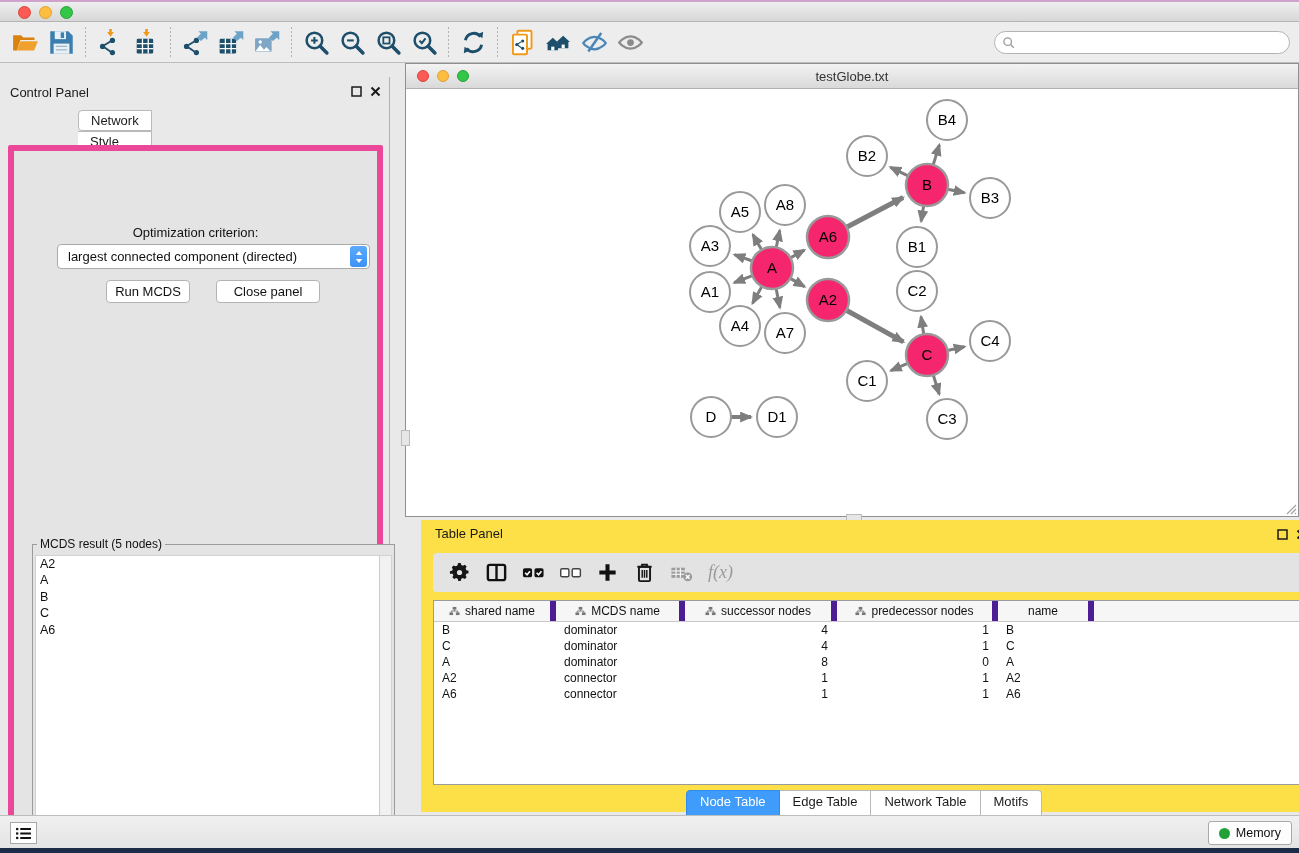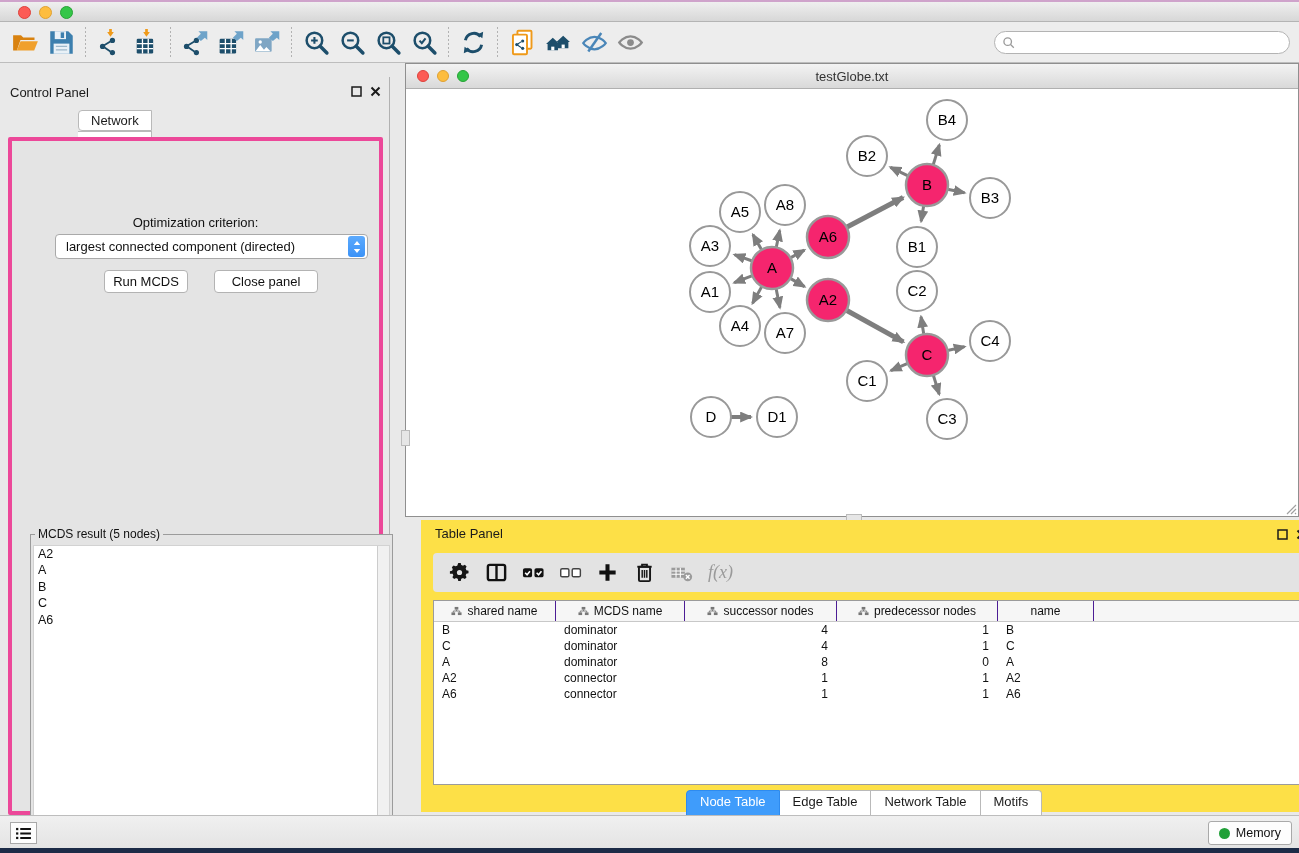--- a/index.html
+++ b/index.html
@@ -37,22 +37,22 @@
     background:#e9e9e9; border-right:1px solid #b1b1b1;margin-top:14px; }
   .cp-title { position:absolute; left:10px; top:8px; font-size:13px; color:#1b1b1b; }
   .win-btns { position:absolute; right:8px; top:9px; display:flex; gap:8px; align-items:center; }
   .win-btns svg { width:11px; height:11px; }
   .cp-tabs { position:absolute; left:78px; top:33px; display:flex;flex-direction:column; }
   .cp-tab { height:21px; padding:0 12px; font-size:13px; line-height:20px; background:#fff;
     border:1px solid #b9b9b9; border-left:none; color:#1b1b1b; }
   .cp-tab:first-child { border-left:1px solid #b9b9b9; border-radius:4px 0 0 4px; }
   .cp-tab:last-child { border-radius:0 4px 4px 0; }
   .cp-tab.sel { background:#3f9cfb; border-color:#2e8bef; color:#fff; }
-  .cp-inner { position:absolute; left:8px; top:60px; width:375px; height:678px;
-    background:#e4e4e4; border:4px solid #ec4899; border-radius:2px; }
+  .cp-inner { position:absolute; left:8px; top:68px; width:375px; height:678px;
+    background:#e4e4e4; border:6px solid #ec4899; border-radius:2px; }
   .opt-label { position:absolute; left:0; right:0; top:74px; text-align:center; font-size:13px; color:#111; }
   .dropdown { position:absolute; left:43px; top:93px; width:313px; height:25px; background:#fff;
     border:1px solid #a9a9a9; border-radius:4px; display:flex; align-items:center; }
   .dropdown .dval { flex:1; font-size:13px; padding-left:10px; color:#111; white-space:nowrap; }
   .dd-step { width:17px; height:21px; margin-right:2px; border-radius:3px;
     background:linear-gradient(#5caafd,#3b92f7); display:flex; align-items:center; justify-content:center; }
   .cp-btn { position:absolute; top:129px; height:23px; background:#fff; border:1px solid #b3b3b3;
     border-radius:4px; font-size:13px; color:#111; text-align:center; line-height:21px; }
   .btn-run { left:92px; width:84px; }
   .btn-close { left:202px; width:104px; }
@@ -87,21 +87,21 @@
   .tp-toolbar { position:absolute; left:12px; top:33px; width:873px; height:39px;
     background:#e3e3e3; border-radius:4px; display:flex; align-items:center; padding-left:8px; }
   .tpbtn { width:37px; height:32px; display:flex; align-items:center; justify-content:center; flex:0 0 auto; }
   .tpbtn svg { width:23px; height:23px; }
   .fx-label { font-size:18px; font-family:"Liberation Serif", serif; font-style:italic;
     color:#9a9a9a; padding-left:4px; }
   .ntable { position:absolute; left:12px; top:80px; width:873px; height:185px; background:#fff;
     border:1px solid #9b9b9b; overflow:hidden; }
   .ntable-header { display:flex; height:21px; background:#f6f6f6; border-bottom:1px solid #c8c8c8; }
   .hcell { display:flex; align-items:center; justify-content:center; gap:5px; font-size:12px;
-    color:#111; border-right:1px solid #4c1d95; height:100%; position:relative; }
+    color:#111; border-right:6px solid #4c1d95; height:100%; position:relative; }
   .hcell svg { width:11px; height:10px; flex:0 0 auto; }
   .trow { display:flex; height:16px; }
   .tcell { font-size:12px; color:#111; line-height:16px; white-space:nowrap; overflow:hidden; }
   .tcell.left { text-align:left; padding-left:8px; }
   .tcell.right { text-align:right; padding-right:9px; }
   .tp-tabs { position:absolute; left:265px; top:270px; display:flex; }
   .tp-tab { height:30px; padding:0 13px; font-size:13px; line-height:21px; background:#fff;
     border:1px solid #b9b9b9; border-left:none; color:#1b1b1b; }
   .tp-tab:first-child { border-left:1px solid #b9b9b9; border-radius:4px 0 0 4px; }
   .tp-tab:last-child { border-radius:0 4px 4px 0; }

